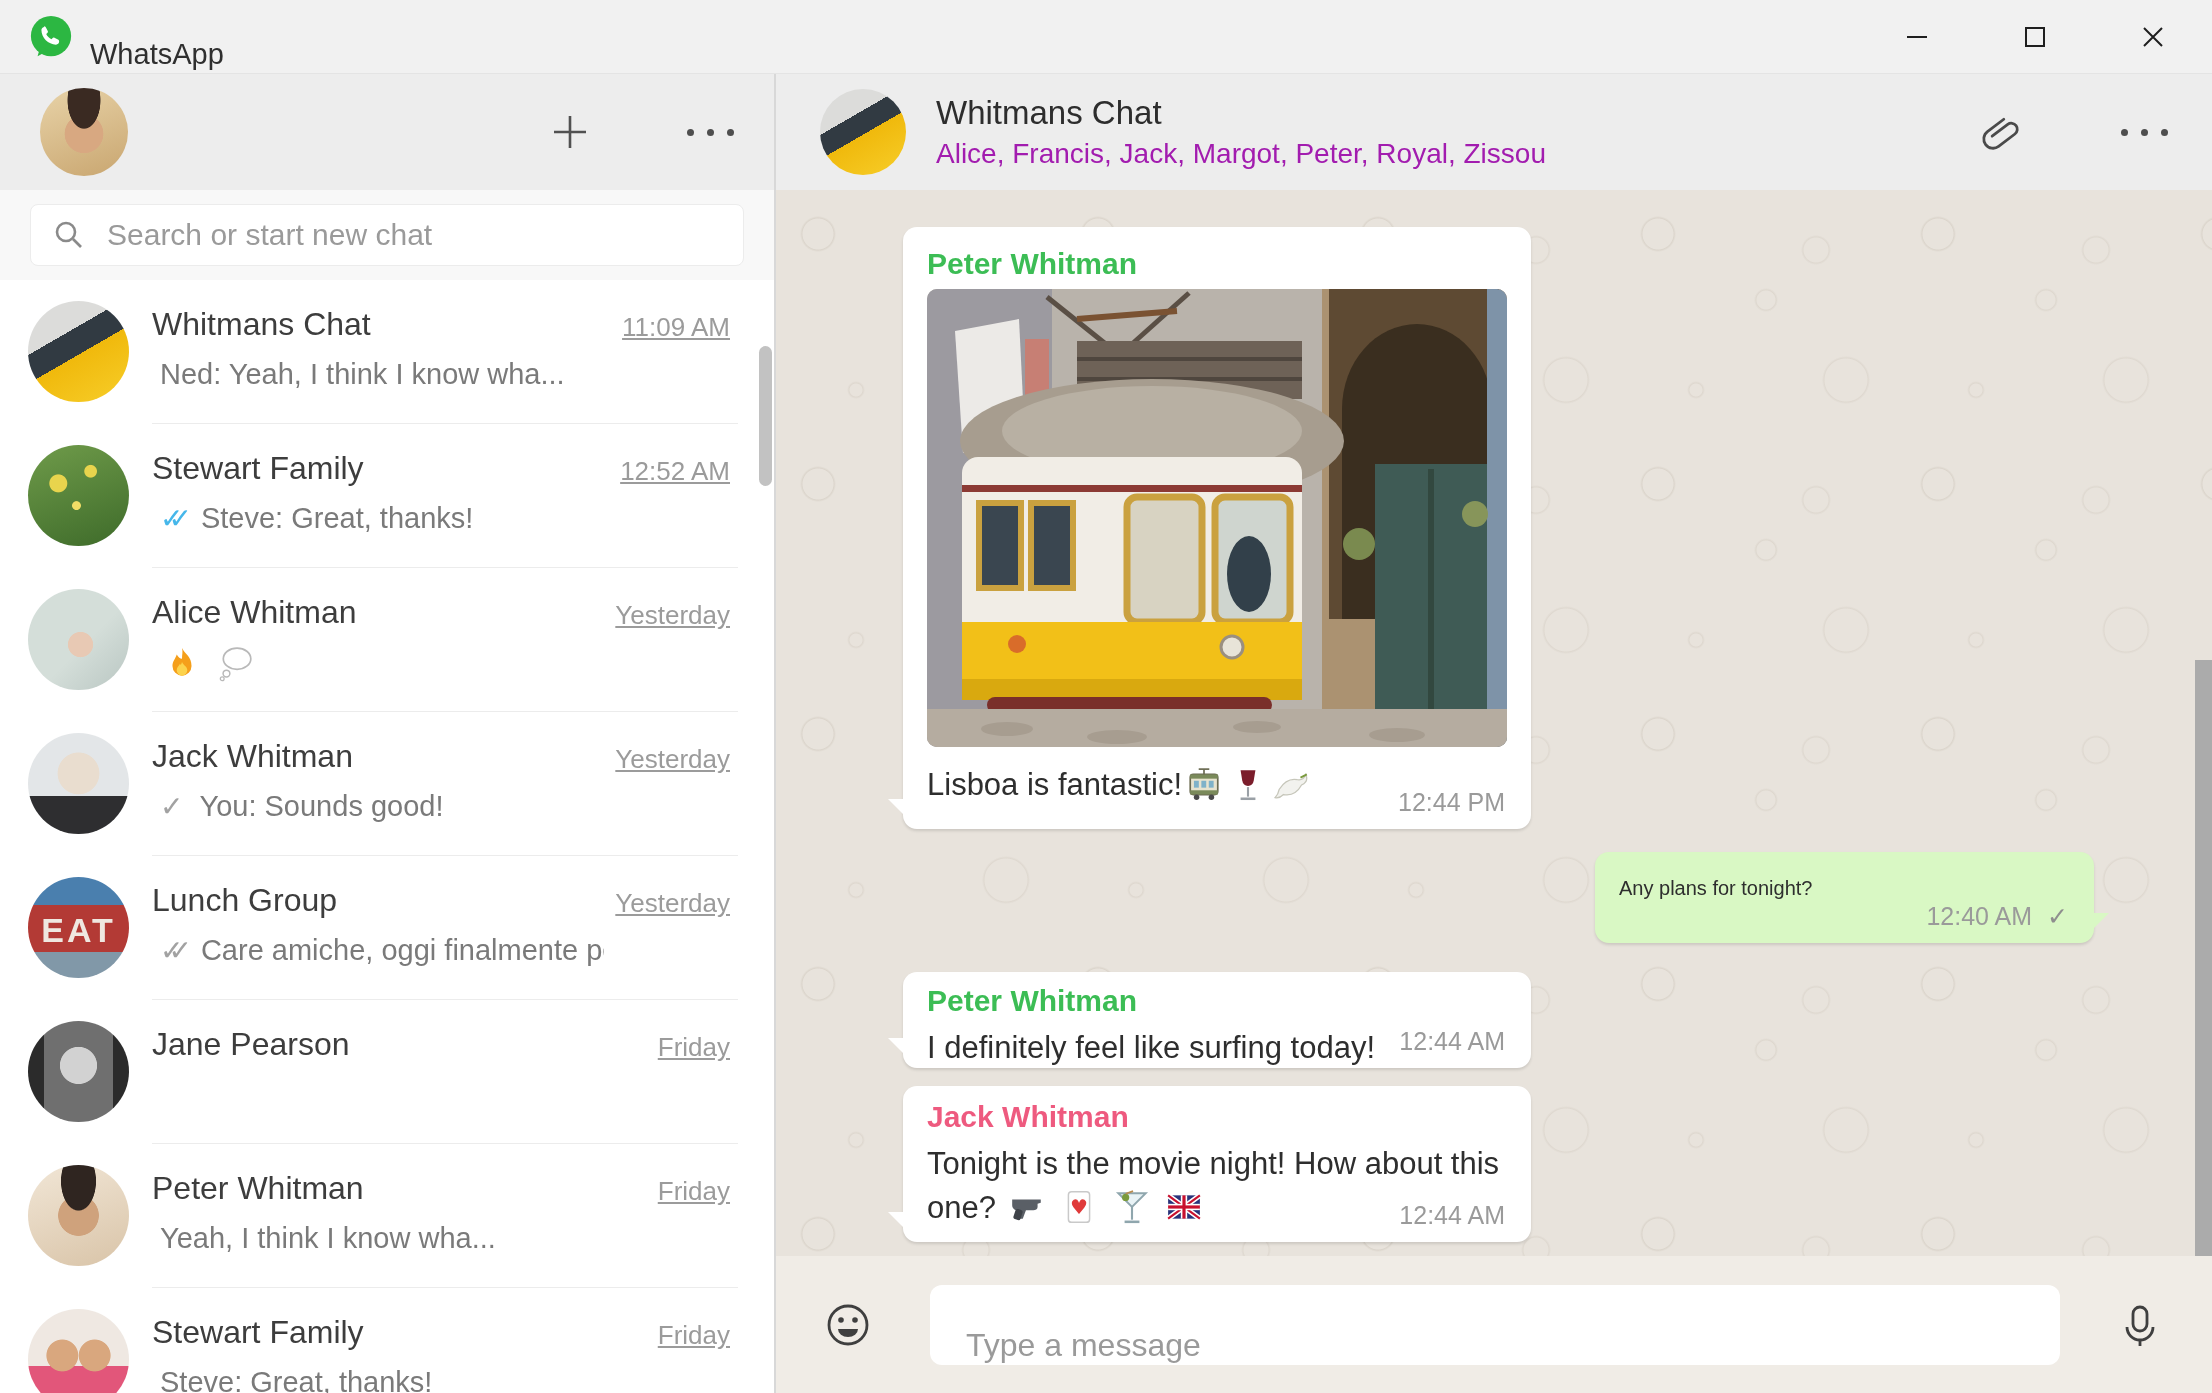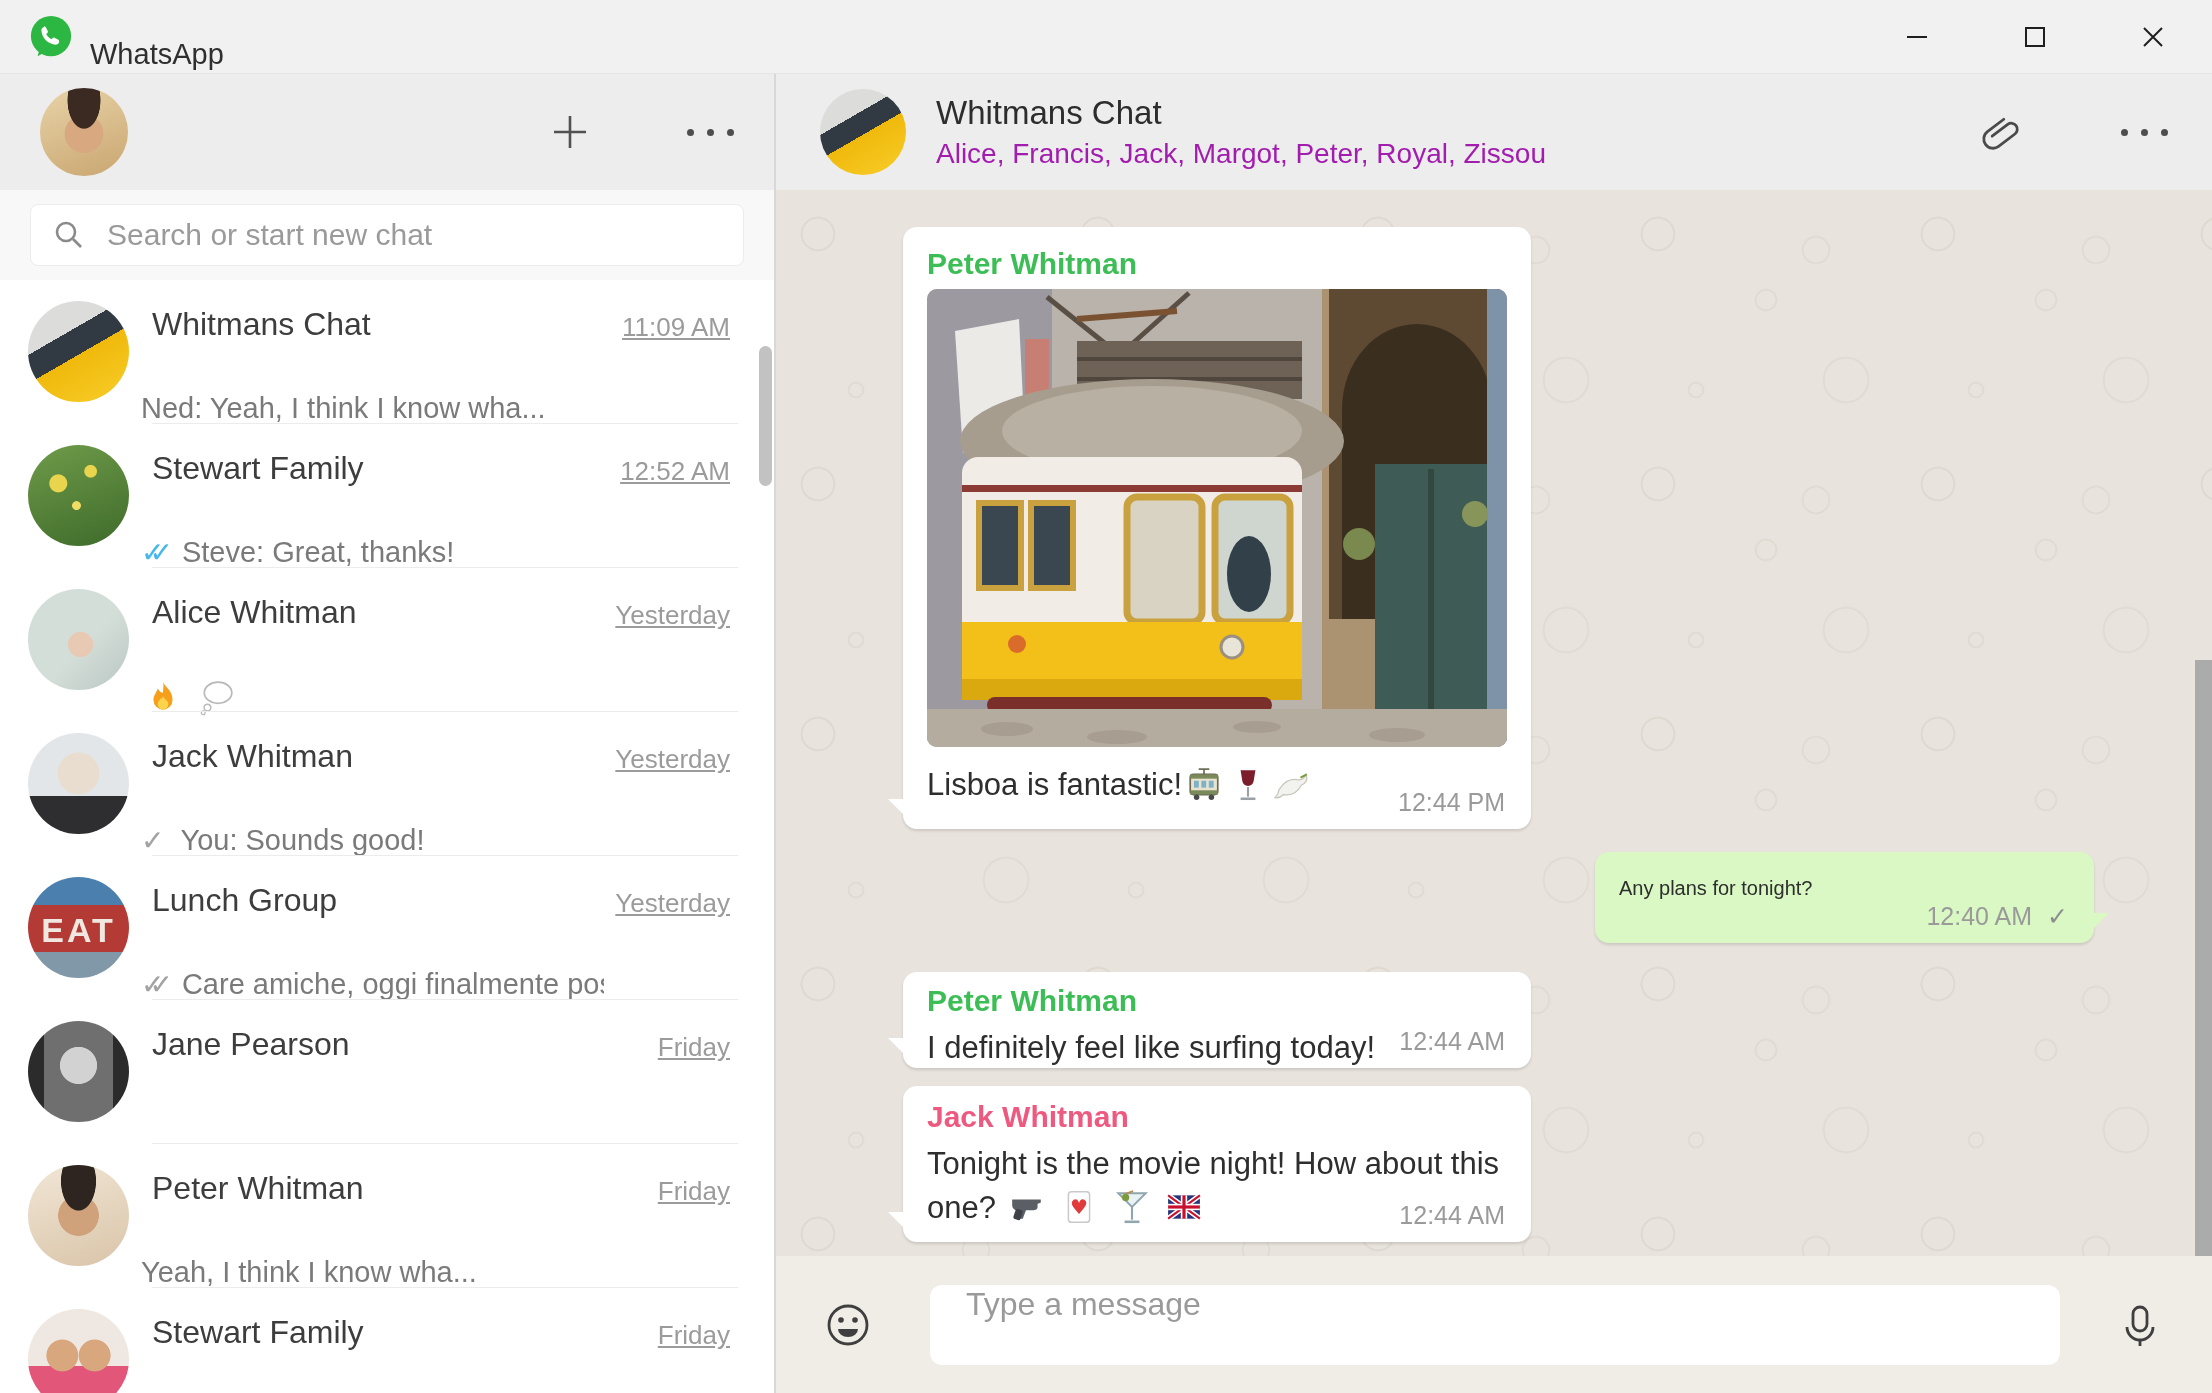--- a/index.html
+++ b/index.html
@@ -36,22 +36,22 @@
   .search-box input{border:none;outline:none;flex:1;font-size:30px;color:#444;margin-left:20px;
     font-family:"Liberation Sans",sans-serif;background:transparent;}
   .search-box input::placeholder{color:#9a9a9a;}
 
   .chat-list{position:absolute;top:206px;left:0;right:0;bottom:0;overflow:hidden;}
   .chat-row{position:relative;height:144px;cursor:pointer;}
   .chat-row::after{content:"";position:absolute;left:152px;right:36px;bottom:0;height:1px;background:#ececec;}
   .row-avatar{position:absolute;left:28px;top:21px;width:101px;height:101px;}
   .row-name{position:absolute;left:152px;top:26px;font-size:32px;color:#3d3d3d;}
   .row-time{position:absolute;right:44px;top:32px;font-size:26px;color:#9b9b9b;text-decoration:underline;}
-  .row-preview{position:absolute;left:141px;top:78px;right:170px;font-size:29px;color:#7a7a7a;
-    white-space:nowrap;overflow:hidden;display:flex;gap:10px;margin-top:34px;}
+  .row-preview{position:absolute;left:160px;top:78px;right:170px;font-size:29px;color:#7a7a7a;
+    white-space:nowrap;overflow:hidden;display:flex;gap:10px;}
 
   
   .tick{font-size:28px;letter-spacing:-15px;margin-right:14px;flex:none;}
   .tick.single{letter-spacing:0;margin-right:6px;}
   .tick.blue{color:#46b7ea;}
   .tick.gray{color:#a2a2a2;}
 
   
   .side-scroll{position:absolute;right:2px;top:272px;width:13px;height:140px;background:#c2c2c2;border-radius:7px;cursor:pointer;}
 
@@ -126,21 +126,21 @@
 
   .emj{display:inline-block;width:36px;height:36px;vertical-align:-7px;margin:0 4px;flex:none;}
 
   
   .chat-scroll{position:absolute;right:0;top:470px;width:17px;bottom:0;background:#ababab;cursor:pointer;}
 
   
   .composer{position:absolute;left:0;right:0;bottom:0;height:137px;background:#f0ece6;
     display:flex;align-items:center;padding:0 48px;}
   .comp-input{flex:1;height:80px;background:#fff;border-radius:12px;margin:0 56px 0 58px;
-    display:flex;align-items:flex-start;padding:0 34px;}
+    display:flex;align-items:flex-end;padding:0 34px;}
   .comp-input input{border:none;outline:none;flex:1;font-size:32px;color:#444;
     font-family:"Liberation Sans",sans-serif;background:transparent;}
   .comp-input input::placeholder{color:#9a9a9a;}
 </style>
 </head>
 <body>
 
 <div class="window">
 
   <div class="titlebar">

